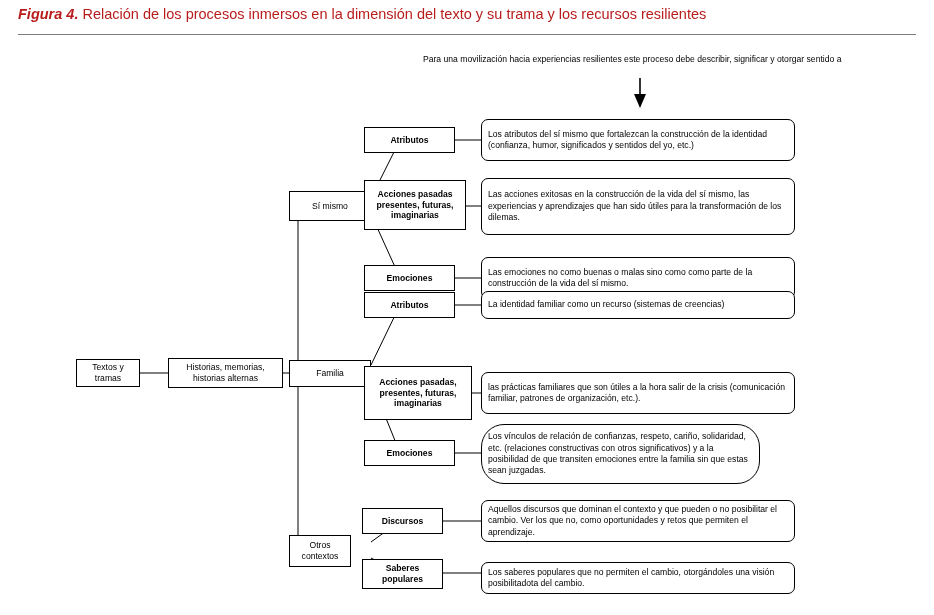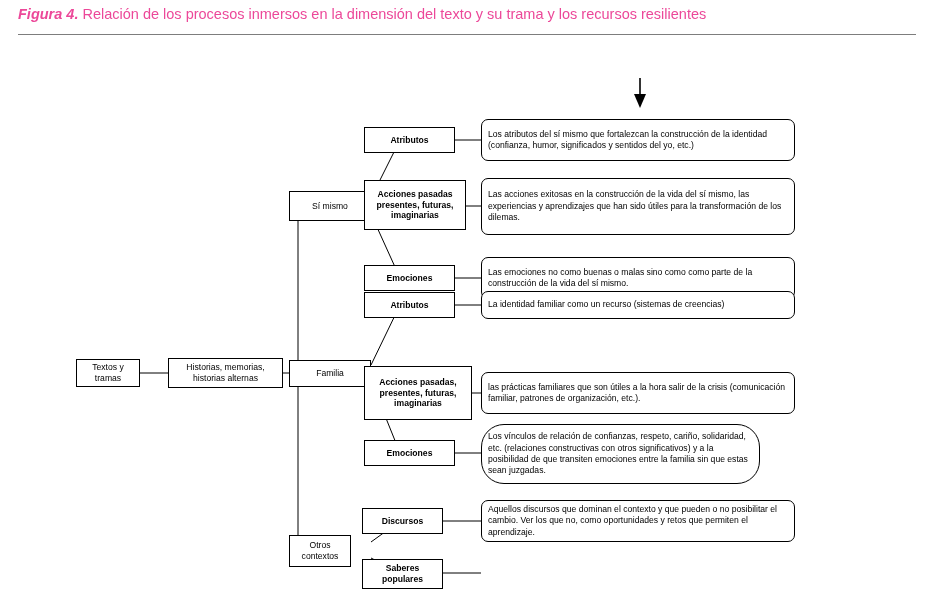--- a/index.html
+++ b/index.html
@@ -15,21 +15,21 @@
     position: relative;
     overflow: hidden;
   }
 
   #caption {
     position: absolute;
     left: 18px;
     top: 6px;
     width: 900px;
     font-size: 14.5px;
-    color: #ec4899;
+    color: #b91c1c;
     white-space: nowrap;
   }
   #caption .fig-label {
     font-style: italic;
     font-weight: bold;
   }
   #caption .fig-text {
     font-weight: normal;
   }
 
@@ -140,20 +140,21 @@
       <line x1="455" y1="415" x2="481" y2="415"></line>
 
       <line x1="371" y1="504" x2="400" y2="483"></line>
       <line x1="371" y1="520" x2="400" y2="535"></line>
 
       <line x1="443" y1="483" x2="481" y2="483"></line>
       <line x1="443" y1="535" x2="481" y2="535"></line>
     </g>
   </svg>
 
+  <div class="annot" style="left:423px; top:16px; width:440px;">Para una movilización hacia experiencias resilientes  este proceso debe describir, significar y otorgar sentido a</div>
 
   <div class="node" style="left:76px; top:321px; width:64px; height:28px;">Textos y tramas</div>
 
   <div class="node" style="left:168px; top:320px; width:115px; height:30px;">Historias, memorias, historias alternas</div>
 
   <div class="node" style="left:289px; top:153px; width:82px; height:30px;">Sí mismo</div>
 
   <div class="node" style="left:289px; top:322px; width:82px; height:27px;">Familia</div>
 
   <div class="node" style="left:289px; top:497px; width:62px; height:32px;">Otros contextos</div>
@@ -171,14 +172,15 @@
   <div class="node label" style="left:364px; top:402px; width:91px; height:26px;">Emociones</div>
 
   <div class="node body rounded" style="left:481px; top:334px; width:314px; height:42px;">las   prácticas familiares que son útiles a la hora  salir de la crisis (comunicación familiar, patrones de organización, etc.).</div>
   <div class="node body rounded" style="left:481px; top:253px; width:314px; height:28px;">La identidad familiar como un recurso (sistemas de creencias)</div>
   <div class="node body rounded" style="left:481px; top:386px; width:279px; height:60px;border-radius:23px;">Los  vínculos de relación de confianzas, respeto, cariño, solidaridad, etc.  (relaciones  constructivas  con  otros  significativos)  y  a  la posibilidad de que transiten emociones entre la familia sin que estas sean juzgadas.</div>
 
   <div class="node label" style="left:362px; top:470px; width:81px; height:26px;">Discursos</div>
   <div class="node label" style="left:362px; top:521px; width:81px; height:30px;">Saberes populares</div>
 
   <div class="node body rounded" style="left:481px; top:462px; width:314px; height:42px;">Aquellos discursos  que dominan el contexto y que pueden o no posibilitar el cambio. Ver los que no, como oportunidades y retos que permiten el aprendizaje.</div>
+  <div class="node body rounded" style="left:481px; top:524px; width:314px; height:32px;">Los saberes populares que no permiten el cambio, otorgándoles una visión posibilitadota del cambio.</div>
 
 </div>
 
 </body></html>

